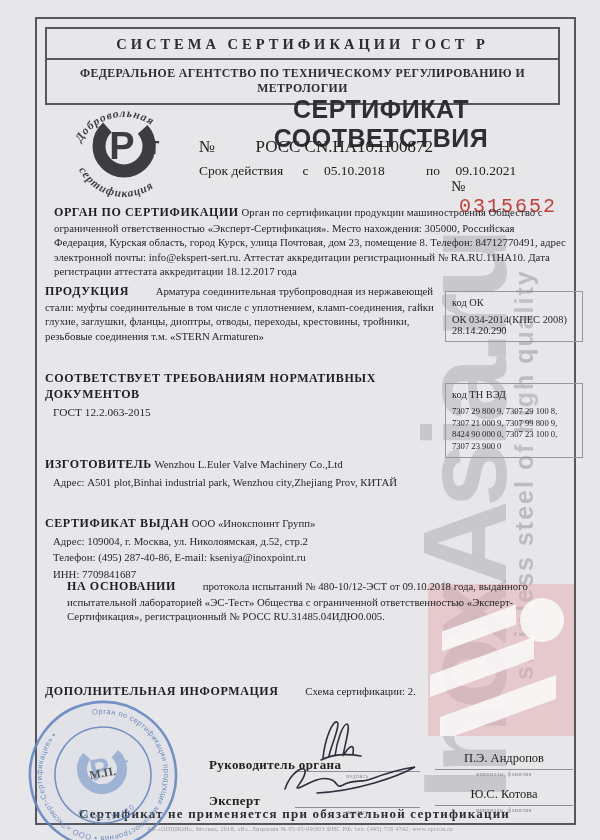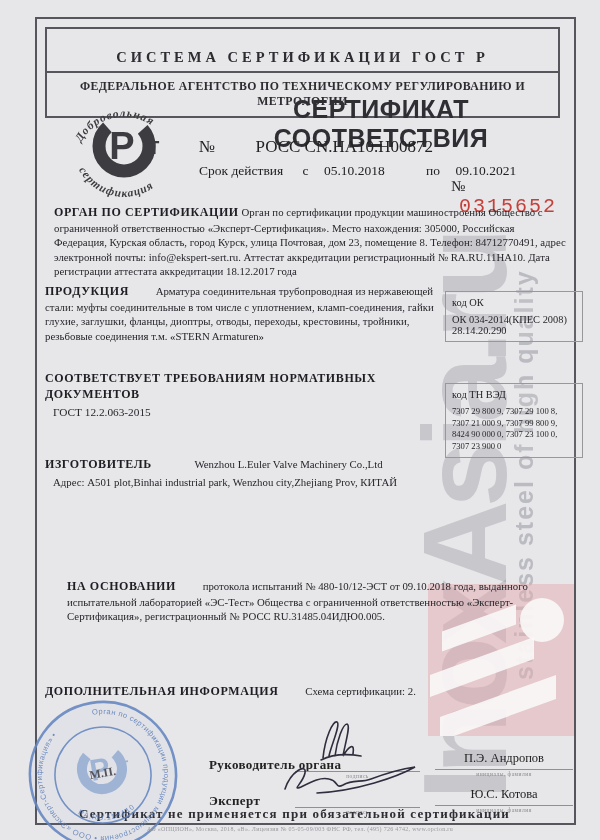--- a/index.html
+++ b/index.html
@@ -22,21 +22,21 @@
           background:rgba(250,248,248,0.9);}
   .wm-pink .bar{position:absolute;background:rgba(250,248,248,0.9);transform:skewY(-20deg);}
   .bar1{left:14px;top:34px;width:74px;height:20px;}
   .bar2{left:2px;top:72px;width:104px;height:22px;}
   .bar3{left:12px;top:112px;width:116px;height:24px;}
   
   .frame{position:absolute;left:35px;top:17px;width:537px;height:804px;z-index:1;
          border:2px solid #56565c;}
   .header-box{position:absolute;left:8px;top:8px;width:511px;border:2px solid #56565c;}
   .hline1{text-align:center;font-weight:bold;font-size:14.5px;letter-spacing:4px;
-          padding:20px 0 5px 0;color:#2c2c31;}
+          padding:7px 0 5px 0;color:#2c2c31;}
   .hdivider{border-top:2px solid #56565c;}
   .hline2{text-align:center;font-weight:bold;font-size:11.8px;letter-spacing:0.4px;
           padding:6px 0 7px 0;color:#2c2c31;}
   
   .logo{position:absolute;left:16px;top:70px;width:142px;height:114px;}
   .title{position:absolute;left:150px;top:76px;width:388px;text-align:center;
          font-family:"Liberation Sans",sans-serif;font-weight:bold;font-size:25px;
          letter-spacing:0.5px;color:#2e2e33;}
   .certno{position:absolute;left:162px;top:118px;font-size:17px;color:#222;}
   .certno .num{margin-left:36px;}
@@ -44,21 +44,21 @@
   .validity .c{margin-left:16px;}
   .validity .d1{margin-left:12px;}
   .validity .po{margin-left:38px;}
   .validity .d2{margin-left:12px;}
   .blankno{position:absolute;left:414px;top:159px;font-size:15px;color:#222;}
   .blankno .digits{font-family:Liberation Mono, monospace;font-size:20px;
          letter-spacing:2px;margin-left:8px;font-weight:500;margin-top:12px;}
   
   .sec{position:absolute;font-size:10.8px;line-height:1.33;color:#26262b;}
   .lbl{font-weight:bold;font-size:12px;letter-spacing:0.6px;color:#1e1e23;}
-  .gap40{margin-left:40px;}
+  .gap40{}
   .gap24{margin-left:24px;}
   .ind{margin-left:8px;margin-top:2px;}
   .codebox{position:absolute;width:124px;border:1px solid #97979c;padding:5px 6px;
            font-size:10.4px;color:#26262b;background:rgba(255,255,255,0.08);}
   .codebox .cval{white-space:pre-line;margin-top:6px;}
   .codes{font-size:8.6px;line-height:1.35;}
   
   .sigrow{position:absolute;left:0;width:537px;height:34px;}
   .sigrow .slabel{position:absolute;left:172px;top:8px;font-weight:bold;font-size:13px;
           letter-spacing:0.4px;color:#222;}
@@ -164,20 +164,27 @@
 8424 90 000 0, 7307 23 100 0,
 7307 23 900 0</div>
     </div>
 
     <div class="sec" style="left:8px;top:438px;width:500px;">
       <span class="lbl">ИЗГОТОВИТЕЛЬ</span>
       <span class="gap40">Wenzhou L.Euler Valve Machinery Co.,Ltd</span>
       <div class="ind">Адрес: A501 plot,Binhai industrial park, Wenzhou city,Zhejiang Prov, КИТАЙ</div>
     </div>
 
+    <div class="sec" style="left:8px;top:497px;width:500px;">
+      <span class="lbl">СЕРТИФИКАТ ВЫДАН</span>
+      <span class="gap40">ООО «Инокспоинт Групп»</span>
+      <div class="ind">Адрес: 109004, г. Москва, ул. Николоямская, д.52, стр.2</div>
+      <div class="ind">Телефон: (495) 287-40-86, E-mail: kseniya@inoxpoint.ru</div>
+      <div class="ind">ИНН: 7709841687</div>
+    </div>
 
     <div class="sec" style="left:8px;top:560px;width:502px;margin-left:22px;">
       <span class="lbl">НА ОСНОВАНИИ</span>
       <span class="gap24">протокола испытаний № 480-10/12-ЭСТ от 09.10.2018 года, выданного испытательной лабораторией «ЭС-Тест» Общества с ограниченной ответственностью «Эксперт-Сертификация», регистрационный № РОСС RU.31485.04ИДЮ0.005.</span>
     </div>
 
     <div class="sec" style="left:8px;top:665px;width:500px;">
       <span class="lbl">ДОПОЛНИТЕЛЬНАЯ ИНФОРМАЦИЯ</span>
       <span class="gap24">Схема сертификации: 2.</span>
     </div>

